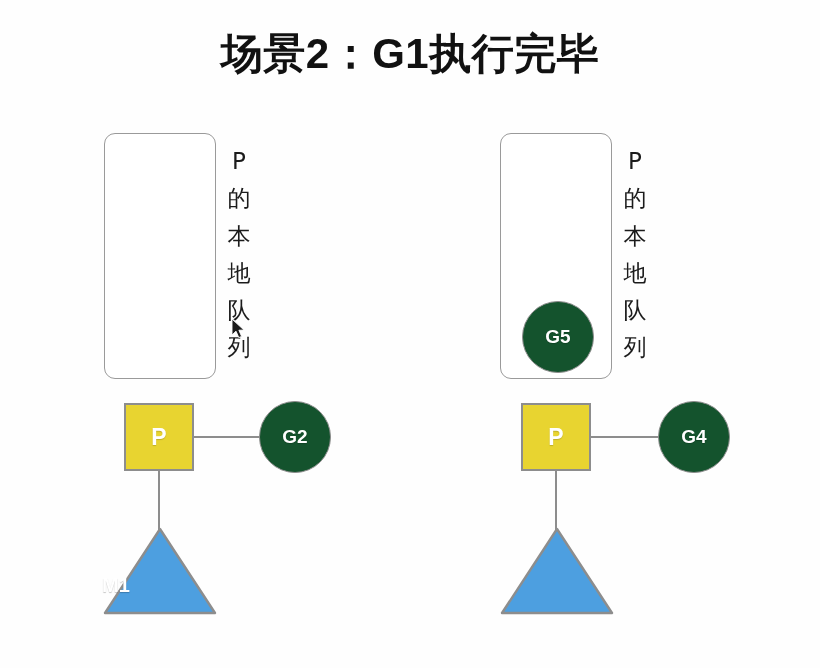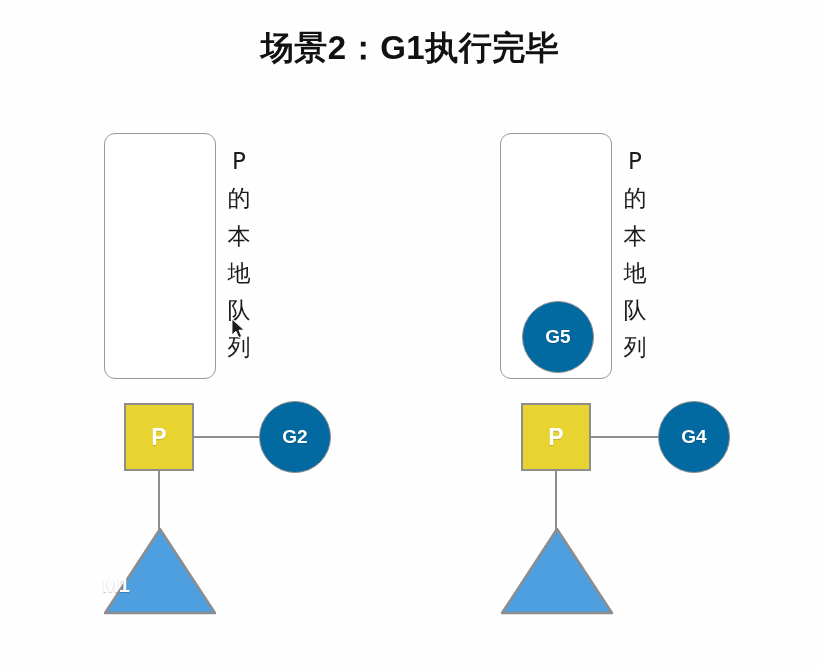--- a/index.html
+++ b/index.html
@@ -23,21 +23,21 @@
     height: 668px;
   }
 
   
   .title {
     position: absolute;
     left: 0;
     top: 26px;
     width: 820px;
     text-align: center;
-    font-size: 33px;
+    font-size: 42px;
     font-weight: bold;
     color: #111111;
     letter-spacing: 0.5px;
     white-space: nowrap;
   }
 
   
   .queue-box {
     position: absolute;
     box-sizing: border-box;
@@ -58,21 +58,21 @@
   }
   .vlabel span {
     display: block;
   }
 
   
   .g-circle {
     position: absolute;
     box-sizing: border-box;
     border-radius: 50%;
-    background: #0369a1;
+    background: #14532d;
     border: 1.6px solid #8d8d8d;
     color: #ffffff;
     font-size: 19px;
     font-weight: bold;
     display: flex;
     align-items: center;
     justify-content: center;
     text-shadow: 0 1px 1px rgba(0,0,0,0.18);
   }
 

